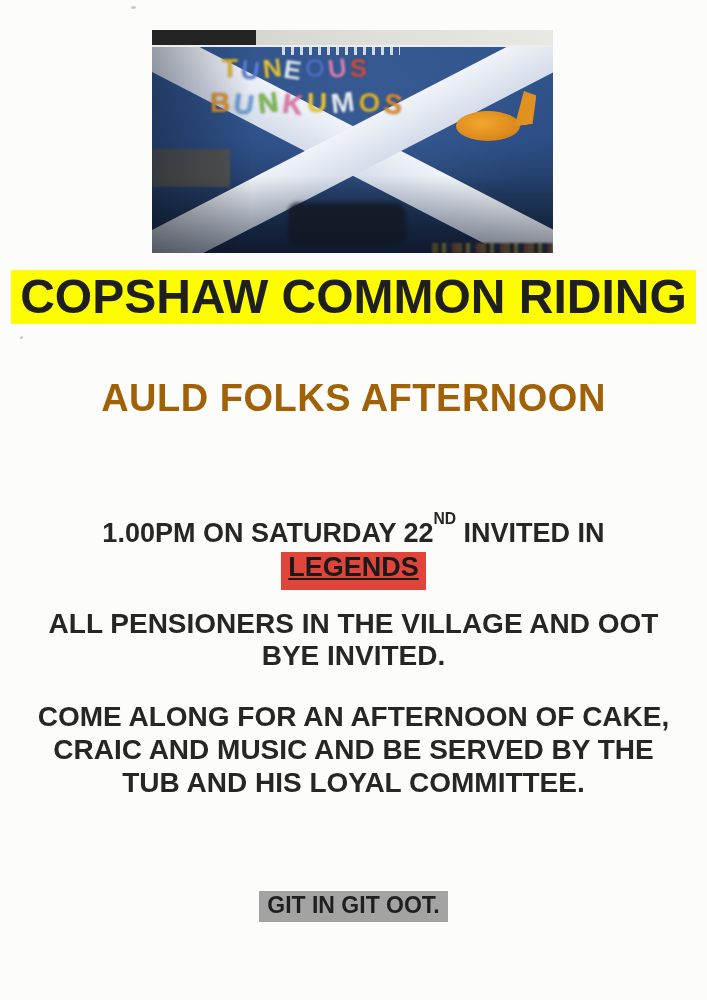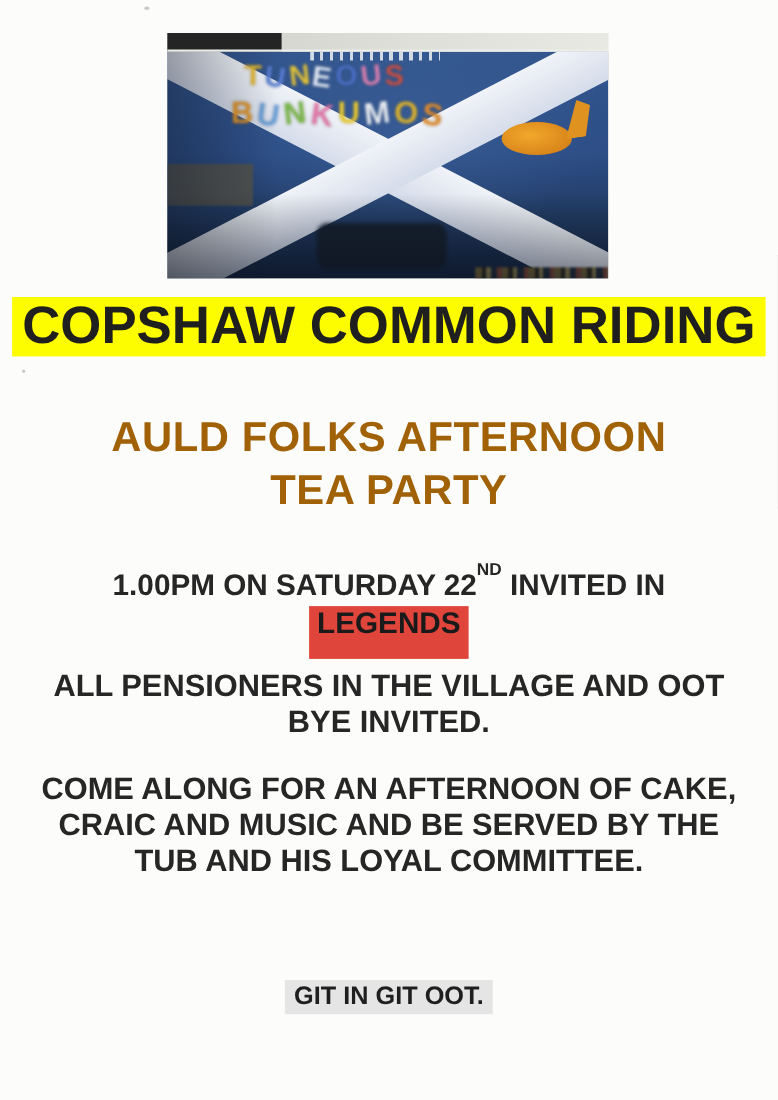--- a/index.html
+++ b/index.html
@@ -80,21 +80,21 @@
   .banner-row { top:270px; }
   .banner {
     display:inline-block; background:#fdfd00; color:#1f1f1f;
     font-size:48px; line-height:53px; padding:0 9px 1px;
   }
   .heading { top:374px; font-size:38px; line-height:48px; letter-spacing:.5px; color:#a16207; }
   .when { top:510px; font-size:27px; line-height:33px; }
   sup.ord { font-size:58%; position:relative; top:-.52em; letter-spacing:0; }
   .venue {
     display:inline-block; background:#e0453c; color:#1a1a1a;
-    padding:0 7px 18px; margin-top:2px; font-size:27px; line-height:30px;
+    padding:0 7px 8px; margin-top:2px; font-size:27px; line-height:30px;text-decoration:underline;
   }
   .invite  { top:608px; font-size:28px; line-height:32px; }
   .details { top:700px; font-size:28px; line-height:33px; }
   .rsvp    { top:824px; font-size:23px; line-height:30px; }
   .footer-row { top:891px; }
   .footer-hl {
     display:inline-block; background:#fdfd00; color:#1f1f1f;
     font-size:23px; line-height:29px; padding:0 8px 2px;
   }
 </style>
@@ -122,21 +122,20 @@
 
   <div class="speck" style="left:131px; top:6px; width:5px; height:3px;"></div>
   <div class="speck" style="left:20px; top:336px; width:3px; height:3px;"></div>
 
   <div class="block banner-row">
     <span class="banner" style="background: rgb(253, 253, 0);">COPSHAW COMMON RIDING</span>
   </div>
 
   <div class="block heading">
     <div>AULD FOLKS AFTERNOON</div>
-    <div>TEA PARTY</div>
   </div>
 
   <div class="block when">
     <div><span>1.00PM ON SATURDAY 22</span><sup class="ord">ND</sup><span> INVITED IN</span></div>
     <div>
       <span class="venue" style="background: rgb(224, 69, 60);">LEGENDS</span>
     </div>
   </div>
 
   <div class="block invite">
@@ -147,16 +146,16 @@
   <div class="block details">
     <div>COME ALONG FOR AN AFTERNOON OF CAKE,</div>
     <div>CRAIC AND MUSIC AND BE SERVED BY THE</div>
     <div>TUB AND HIS LOYAL COMMITTEE.</div>
   </div>
 
   <div class="block rsvp">
   </div>
 
   <div class="block footer-row">
-    <span class="footer-hl" style="background: #e5e5e5;">GIT IN GIT OOT.</span>
+    <span class="footer-hl" style="background: #a3a3a3;">GIT IN GIT OOT.</span>
   </div>
 
 </div>
 
 </body></html>

